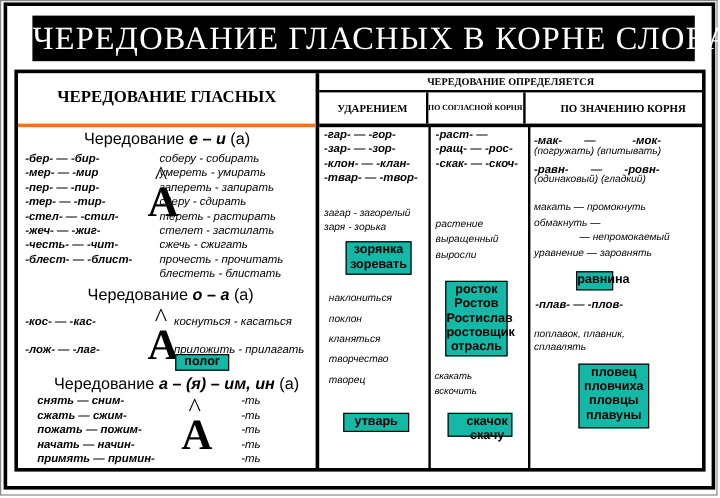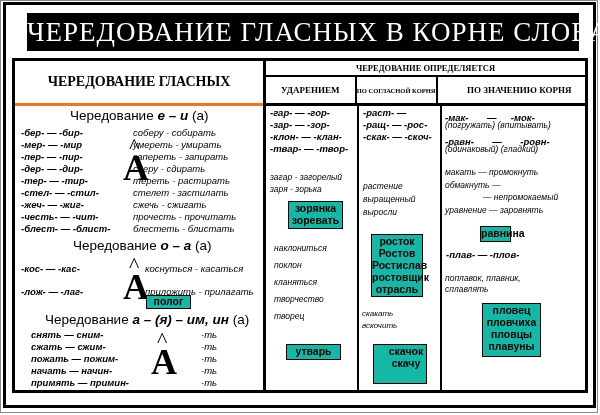--- a/index.html
+++ b/index.html
@@ -48,21 +48,20 @@
   <div class="left">
     <div class="left-head">ЧЕРЕДОВАНИЕ ГЛАСНЫХ</div>
 
     <div class="sect" style="left:55px; top:47px;">
       <span>Чередование </span><b>е – и</b> <span>(а)</span>
     </div>
     <div class="roots" style="top:66px;">
       <div class="itb">-бер- — -бир-</div>
       <div class="itb">-мер- — -мир</div>
       <div class="itb">-пер- — -пир-</div>
-      <div class="itb">-дер- — -дир-</div>
       <div class="itb">-тер- — -тир-</div>
       <div class="itb">-стел- — -стил-</div>
       <div class="itb">-жеч- — -жиг-</div>
       <div class="itb">-честь- — -чит-</div>
       <div class="itb">-блест- — -блист-</div>
     </div>
     <div class="bigA" style="left:108px; top:86px;"><span class="hat">^</span><span>А</span></div>
     <div class="examples" style="top:66px;">
       <div class="it">соберу - собирать</div>
       <div class="it">умереть - умирать</div>
@@ -159,31 +158,31 @@
           <div>росток</div>
           <div>Ростов</div>
           <div>Ростислав</div>
           <div>ростовщик</div>
           <div>отрасль</div>
         </div>
         <div class="abs" style="left:3px; top:204px;">
           <div class="it" style="font-size:8px; line-height:12px;">скакать</div>
           <div class="it" style="font-size:8px; line-height:12px;">вскочить</div>
         </div>
-        <div class="box" style="left:14px; top:240px; width:54px; height:40px;padding-left:12px;">
+        <div class="box" style="left:14px; top:240px; width:54px; height:20px;padding-left:12px;">
           <div>скачок</div>
           <div>скачу</div>
         </div>
       </div>
 
       <div class="col c3b">
         <div class="abs" style="left:3px; top:3px; width:138px;">
           <span class="itb">-мак-</span>
           <span class="itb" style="margin-left:14px;">—</span>
-          <span class="itb" style="margin-left:10px;">-мок-</span>
+          <span class="itb" style="margin-left:26px;">-мок-</span>
         </div>
         <div class="abs it" style="left:3px; top:15px; font-size:8.5px;">(погружать) (впитывать)</div>
         <div class="abs" style="left:3px; top:27px;">
           <span class="itb">-равн-</span>
           <span class="itb" style="margin-left:14px;">—</span>
           <span class="itb" style="margin-left:14px;">-ровн-</span>
         </div>
         <div class="abs it" style="left:3px; top:39px; font-size:8.5px;">(одинаковый) (гладкий)</div>
         <div class="abs" style="left:3px; top:62px;">
           <div class="it" style="font-size:8.5px; line-height:12.5px;">макать — промокнуть</div>

